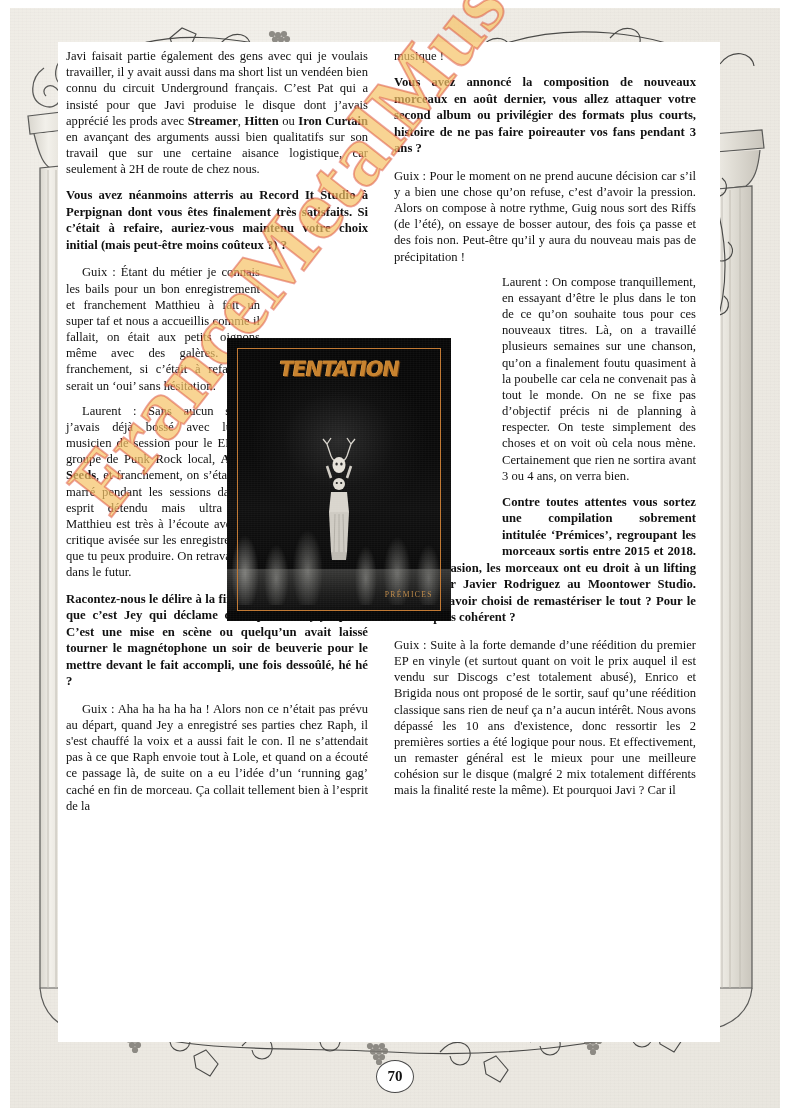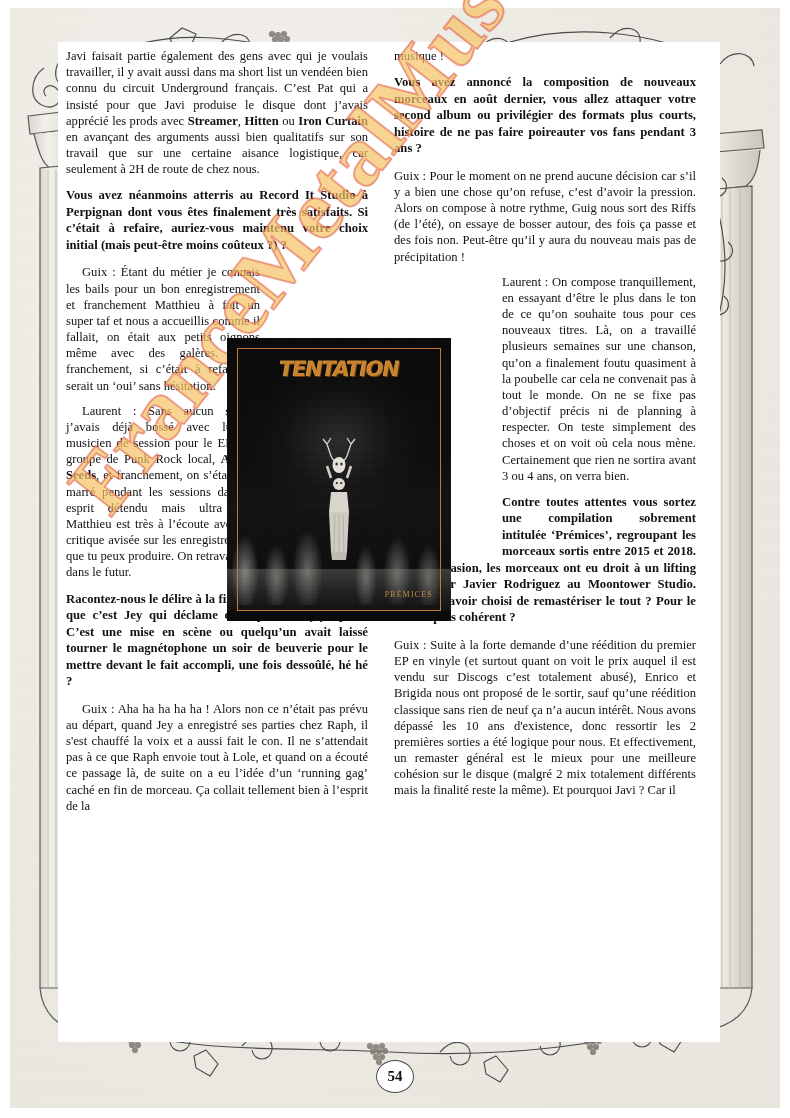--- a/index.html
+++ b/index.html
@@ -424,15 +424,15 @@
     <div class="cover-noise"></div>
     <div class="cover-inner-frame"></div>
     <div class="cover-title">TENTATION</div>
     <div class="cover-subtitle">PRÉMICES</div>
   </div>
 
   <div class="watermark">
     <div class="watermark-text">FranceMetalMuseum</div>
   </div>
 
-  <div class="page-number">54</div>
+  <div class="page-number">70</div>
 
 </div>
 
 </body></html>

